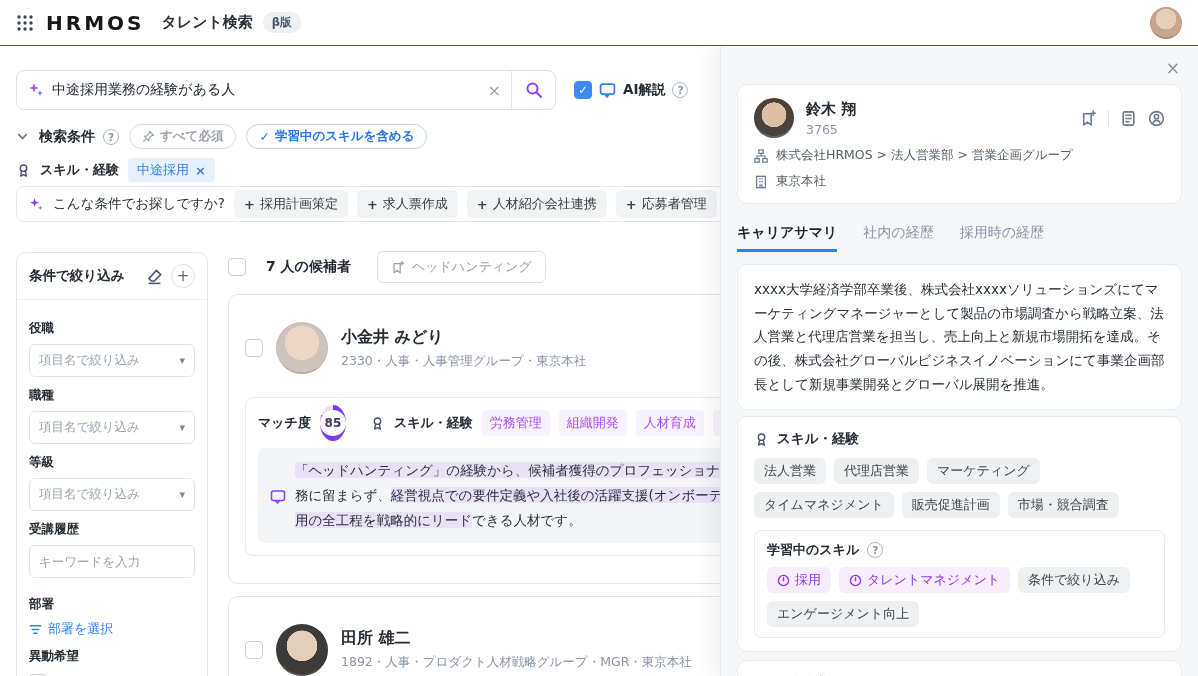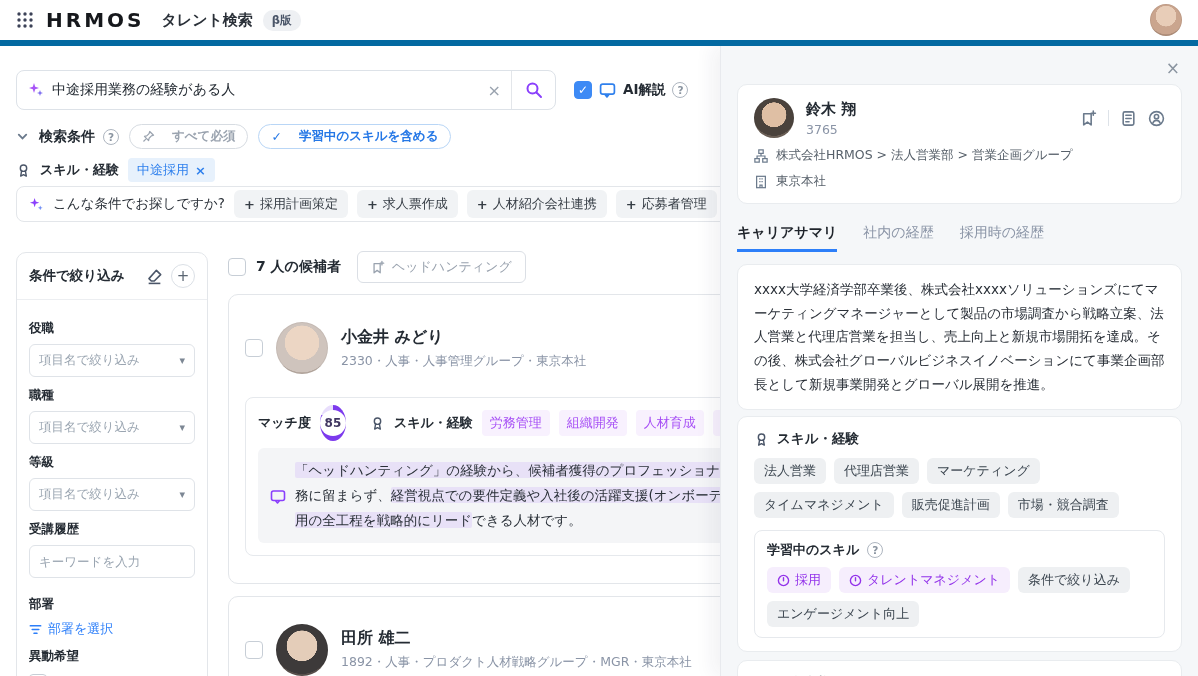--- a/index.html
+++ b/index.html
@@ -1,42 +1,42 @@
 <!DOCTYPE html>
 <html><head>
 <meta charset="utf-8">
 <style>
   * { margin:0; padding:0; box-sizing:border-box; }
   html,body { width:1198px; height:676px; overflow:hidden; }
   body { font-family:"DejaVu Sans","Liberation Sans",sans-serif; background:#fff; color:#242b33; position:relative; font-size:14px; }
   .icon { display:inline-flex; align-items:center; justify-content:center; flex:0 0 auto; }
 
   
-  .topbar { position:absolute; top:0; left:0; right:0; height:46px; background:#fff; border-bottom:6px solid #0369a1; display:flex; align-items:center; padding:0 16px; z-index:40; }
+  .topbar { position:absolute; top:0; left:0; right:0; height:46px; background:#fff; border-bottom:1px solid #0369a1; display:flex; align-items:center; padding:0 16px; z-index:40; }
   .logo-text { font-size:20px; font-weight:800; letter-spacing:3px; margin-left:12px; color:#16181c; }
   .app-title { font-size:15px; font-weight:700; margin-left:17px; color:#2a3038; }
   .beta-badge { margin-left:10px; background:#eef0f3; color:#4a5568; font-size:11.5px; padding:3px 9px; border-radius:10px; font-weight:600; }
   .topbar-avatar { margin-left:auto; width:32px; height:32px; border-radius:50%; background:radial-gradient(circle at 50% 38%, #e8cdb8 0 40%, #caa58e 41% 70%, #b4927d 71%); box-shadow:inset 0 0 0 1px rgba(0,0,0,.06); }
 
   
   .left-area { position:absolute; top:46px; left:0; width:730px; height:630px; overflow:hidden; background:#fff; }
 
   .search-row { position:absolute; top:24px; left:16px; display:flex; align-items:center; }
   .search-box { width:540px; height:40px; border:1px solid #dde2e8; border-radius:8px; background:#fff; display:flex; align-items:center; overflow:hidden; }
   .search-box input { flex:1; border:none; outline:none; font-size:14px; color:#242b33; padding:0 10px 0 8px; font-family:inherit; background:transparent; }
   .search-clear { color:#9aa3af; font-size:16px; padding:0 10px; cursor:pointer; }
   .search-btn { width:44px; height:100%; border-left:1px solid #e3e6ea; display:flex; align-items:center; justify-content:center; cursor:pointer; }
   .ai-toggle { display:flex; align-items:center; margin-left:18px; gap:7px; }
   .cbx { width:18px; height:18px; border-radius:4px; border:1px solid #c7ced6; background:#fff; display:flex; align-items:center; justify-content:center; font-size:12px; color:#fff; }
   .cbx.checked { background:#3d8af5; border-color:#3d8af5; }
   .help-circle { width:16px; height:16px; border-radius:50%; border:1.4px solid #aeb6c0; color:#8a94a0; font-size:10.5px; font-weight:700; display:inline-flex; align-items:center; justify-content:center; }
 
   .cond-row { position:absolute; top:78px; left:16px; display:flex; align-items:center; gap:10px; }
   .cond-label { font-weight:700; font-size:14px; display:flex; align-items:center; gap:8px; }
-  .pill { display:flex; align-items:center; gap:17px; border:1px solid #d7dce2; border-radius:14px; padding:3px 12px; font-size:12.5px; font-weight:700; color:#9aa3af; background:#fff; }
+  .pill { display:flex; align-items:center; gap:5px; border:1px solid #d7dce2; border-radius:14px; padding:3px 12px; font-size:12.5px; font-weight:700; color:#9aa3af; background:#fff; }
   .pill-blue { border-color:#b9d6f6; color:#2477e6; }
 
   .tag-row { position:absolute; top:112px; left:16px; display:flex; align-items:center; gap:9px; }
   .tag-row .cat { font-weight:700; font-size:13px; }
   .tag-blue { background:#e7f1fc; color:#2f80ed; font-size:13px; padding:3px 9px; border-radius:4px; display:flex; align-items:center; gap:6px; }
   .tag-blue .x { font-weight:700; cursor:pointer; }
 
   .suggest-box { position:absolute; top:140px; left:16px; width:716px; height:36px; border:1px solid #e3e6ea; border-radius:8px; background:#fff; display:flex; align-items:center; padding:0 12px; gap:9px; white-space:nowrap; overflow:hidden; }
   .suggest-box .prompt { font-size:13.5px; color:#2a3038; }
   .chip-gray { background:#f1f3f5; color:#353c44; font-size:13px; padding:5px 10px; border-radius:6px; display:inline-flex; align-items:center; gap:5px; cursor:pointer; flex:0 0 auto; }
@@ -52,21 +52,21 @@
   .f-label { font-weight:700; font-size:12.5px; margin:8px 0 7px; }
   .sel { height:33px; border:1px solid #dfe3e8; border-radius:6px; display:flex; align-items:center; padding:0 9px; color:#9aa5b1; font-size:12.5px; margin-bottom:10px; cursor:pointer; }
   .sel .caret { margin-left:auto; color:#7d8794; font-size:11px; }
   .inp { width:100%; height:33px; border:1px solid #dfe3e8; border-radius:6px; padding:0 9px; font-size:12.5px; color:#242b33; margin-bottom:10px; font-family:inherit; outline:none; }
   .inp::placeholder { color:#9aa5b1; }
   .dept-link { color:#2d7ff9; font-size:13px; display:flex; align-items:center; gap:6px; margin:2px 0 10px; cursor:pointer; }
   .chk-row { display:flex; align-items:center; gap:8px; font-size:13px; color:#2a3038; margin:9px 0; }
 
   
   .results { position:absolute; top:206px; left:228px; width:556px; }
-  .res-head { display:flex; align-items:center; gap:10px; height:30px; }
+  .res-head { display:flex; align-items:center; gap:20px; height:30px; }
   .res-count { font-weight:700; font-size:14px; }
   .pool-btn { display:flex; align-items:center; gap:7px; border:1px solid #dbdfe5; border-radius:6px; height:32px; padding:0 13px; color:#9aa3af; font-size:13px; background:#fff; margin-left:6px; }
   .card { margin-top:12px; background:#fff; border:1px solid #e3e6ea; border-radius:10px; padding:27px 16px; }
   .cand-top { display:flex; align-items:center; gap:13px; }
   .avatar52 { width:52px; height:52px; border-radius:50%; flex:0 0 auto; box-shadow:inset 0 0 0 1px rgba(0,0,0,.05); }
   .av-f { background:radial-gradient(circle at 50% 40%, #ecd6c4 0 42%, #cfc4bd 43% 72%, #b9aca3 73%); }
   .av-m { background:radial-gradient(circle at 50% 42%, #e4cdb9 0 38%, #3d3a3a 39% 70%, #59504c 71%); }
   .cand-name { font-weight:700; font-size:16px; }
   .cand-meta { font-size:12.5px; color:#8a94a6; margin-top:5px; }
   .match-box { border:1px solid #e6e9ed; border-radius:8px; margin-top:23px; overflow:hidden; }

